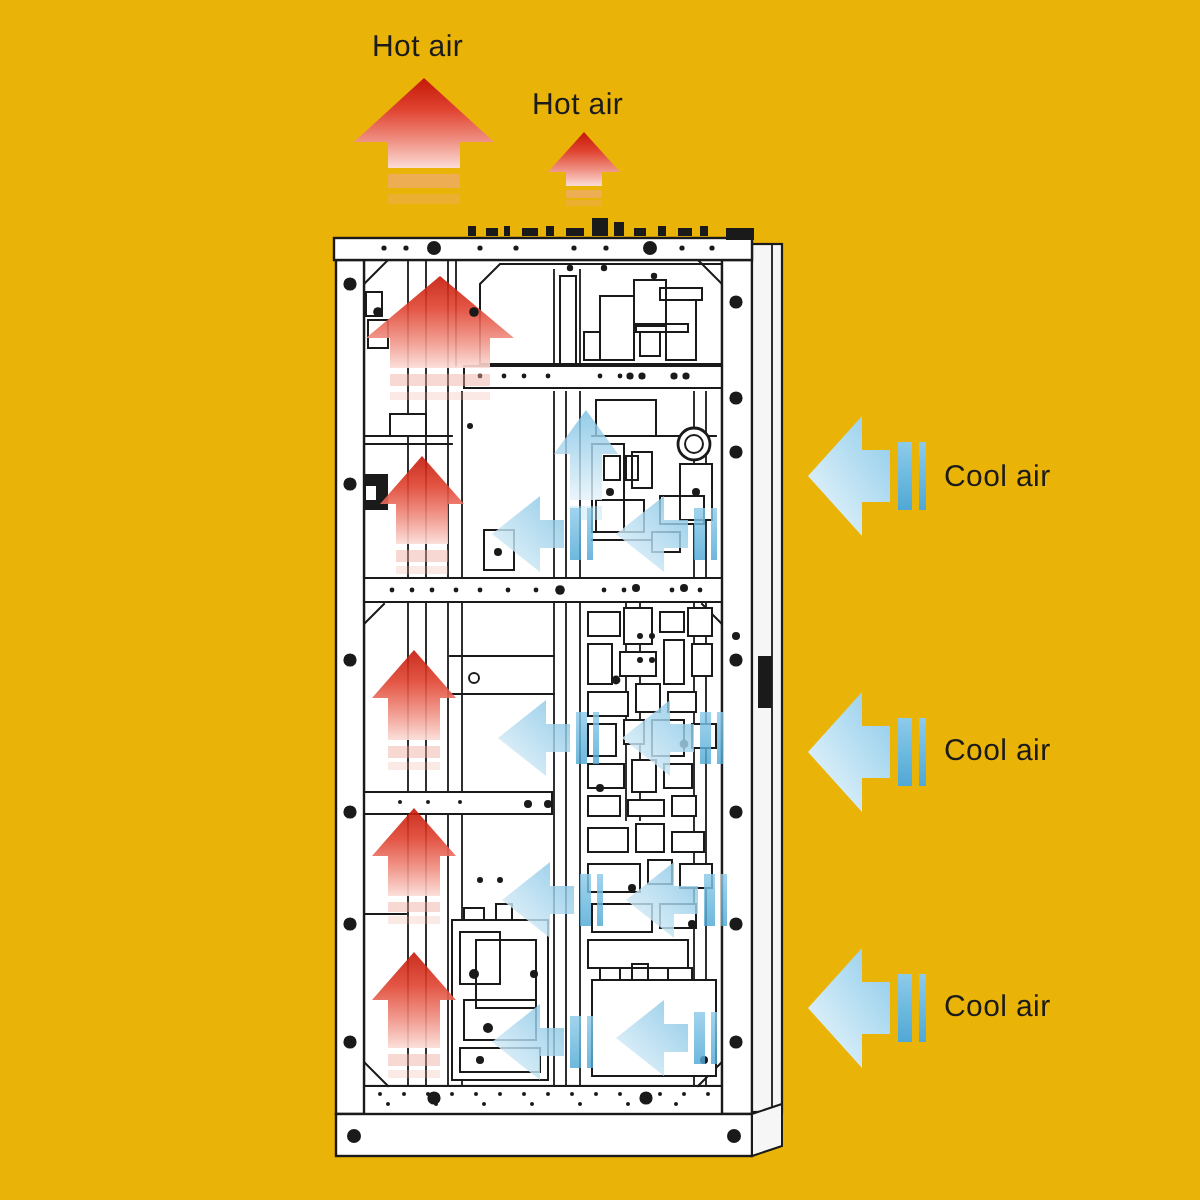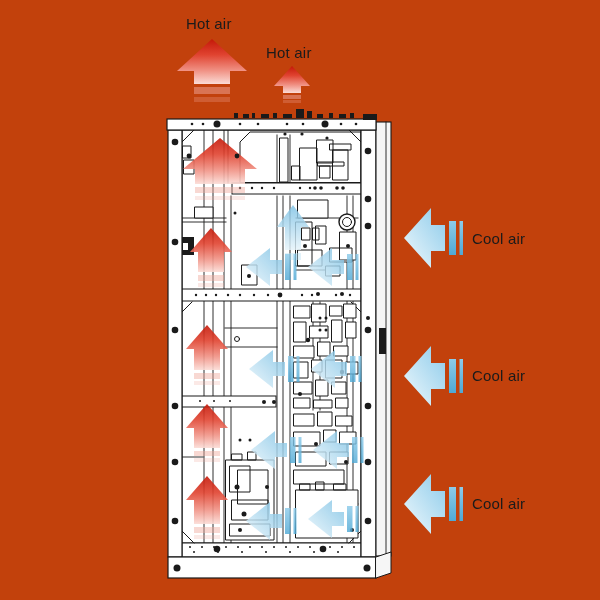--- a/index.html
+++ b/index.html
@@ -1,16 +1,16 @@
 <!DOCTYPE html>
 <html><head>
 <meta charset="utf-8">
 <style>
   html,body{margin:0;padding:0;background:#fff;}
-  .stage{position:relative;width:600px;height:600px;background:#c2410c;overflow:hidden;
+  .stage{position:relative;width:600px;height:600px;background:#eab308;overflow:hidden;
          font-family:"Liberation Sans",sans-serif;}
   .stage svg{position:absolute;left:0;top:0;}
   .lbl{position:absolute;font-size:15px;color:#1b1b1b;white-space:nowrap;letter-spacing:.2px;}
 </style>
 </head>
 <body>
 
 <div class="stage">
 
 <svg width="600" height="600" viewBox="0 0 600 600">

